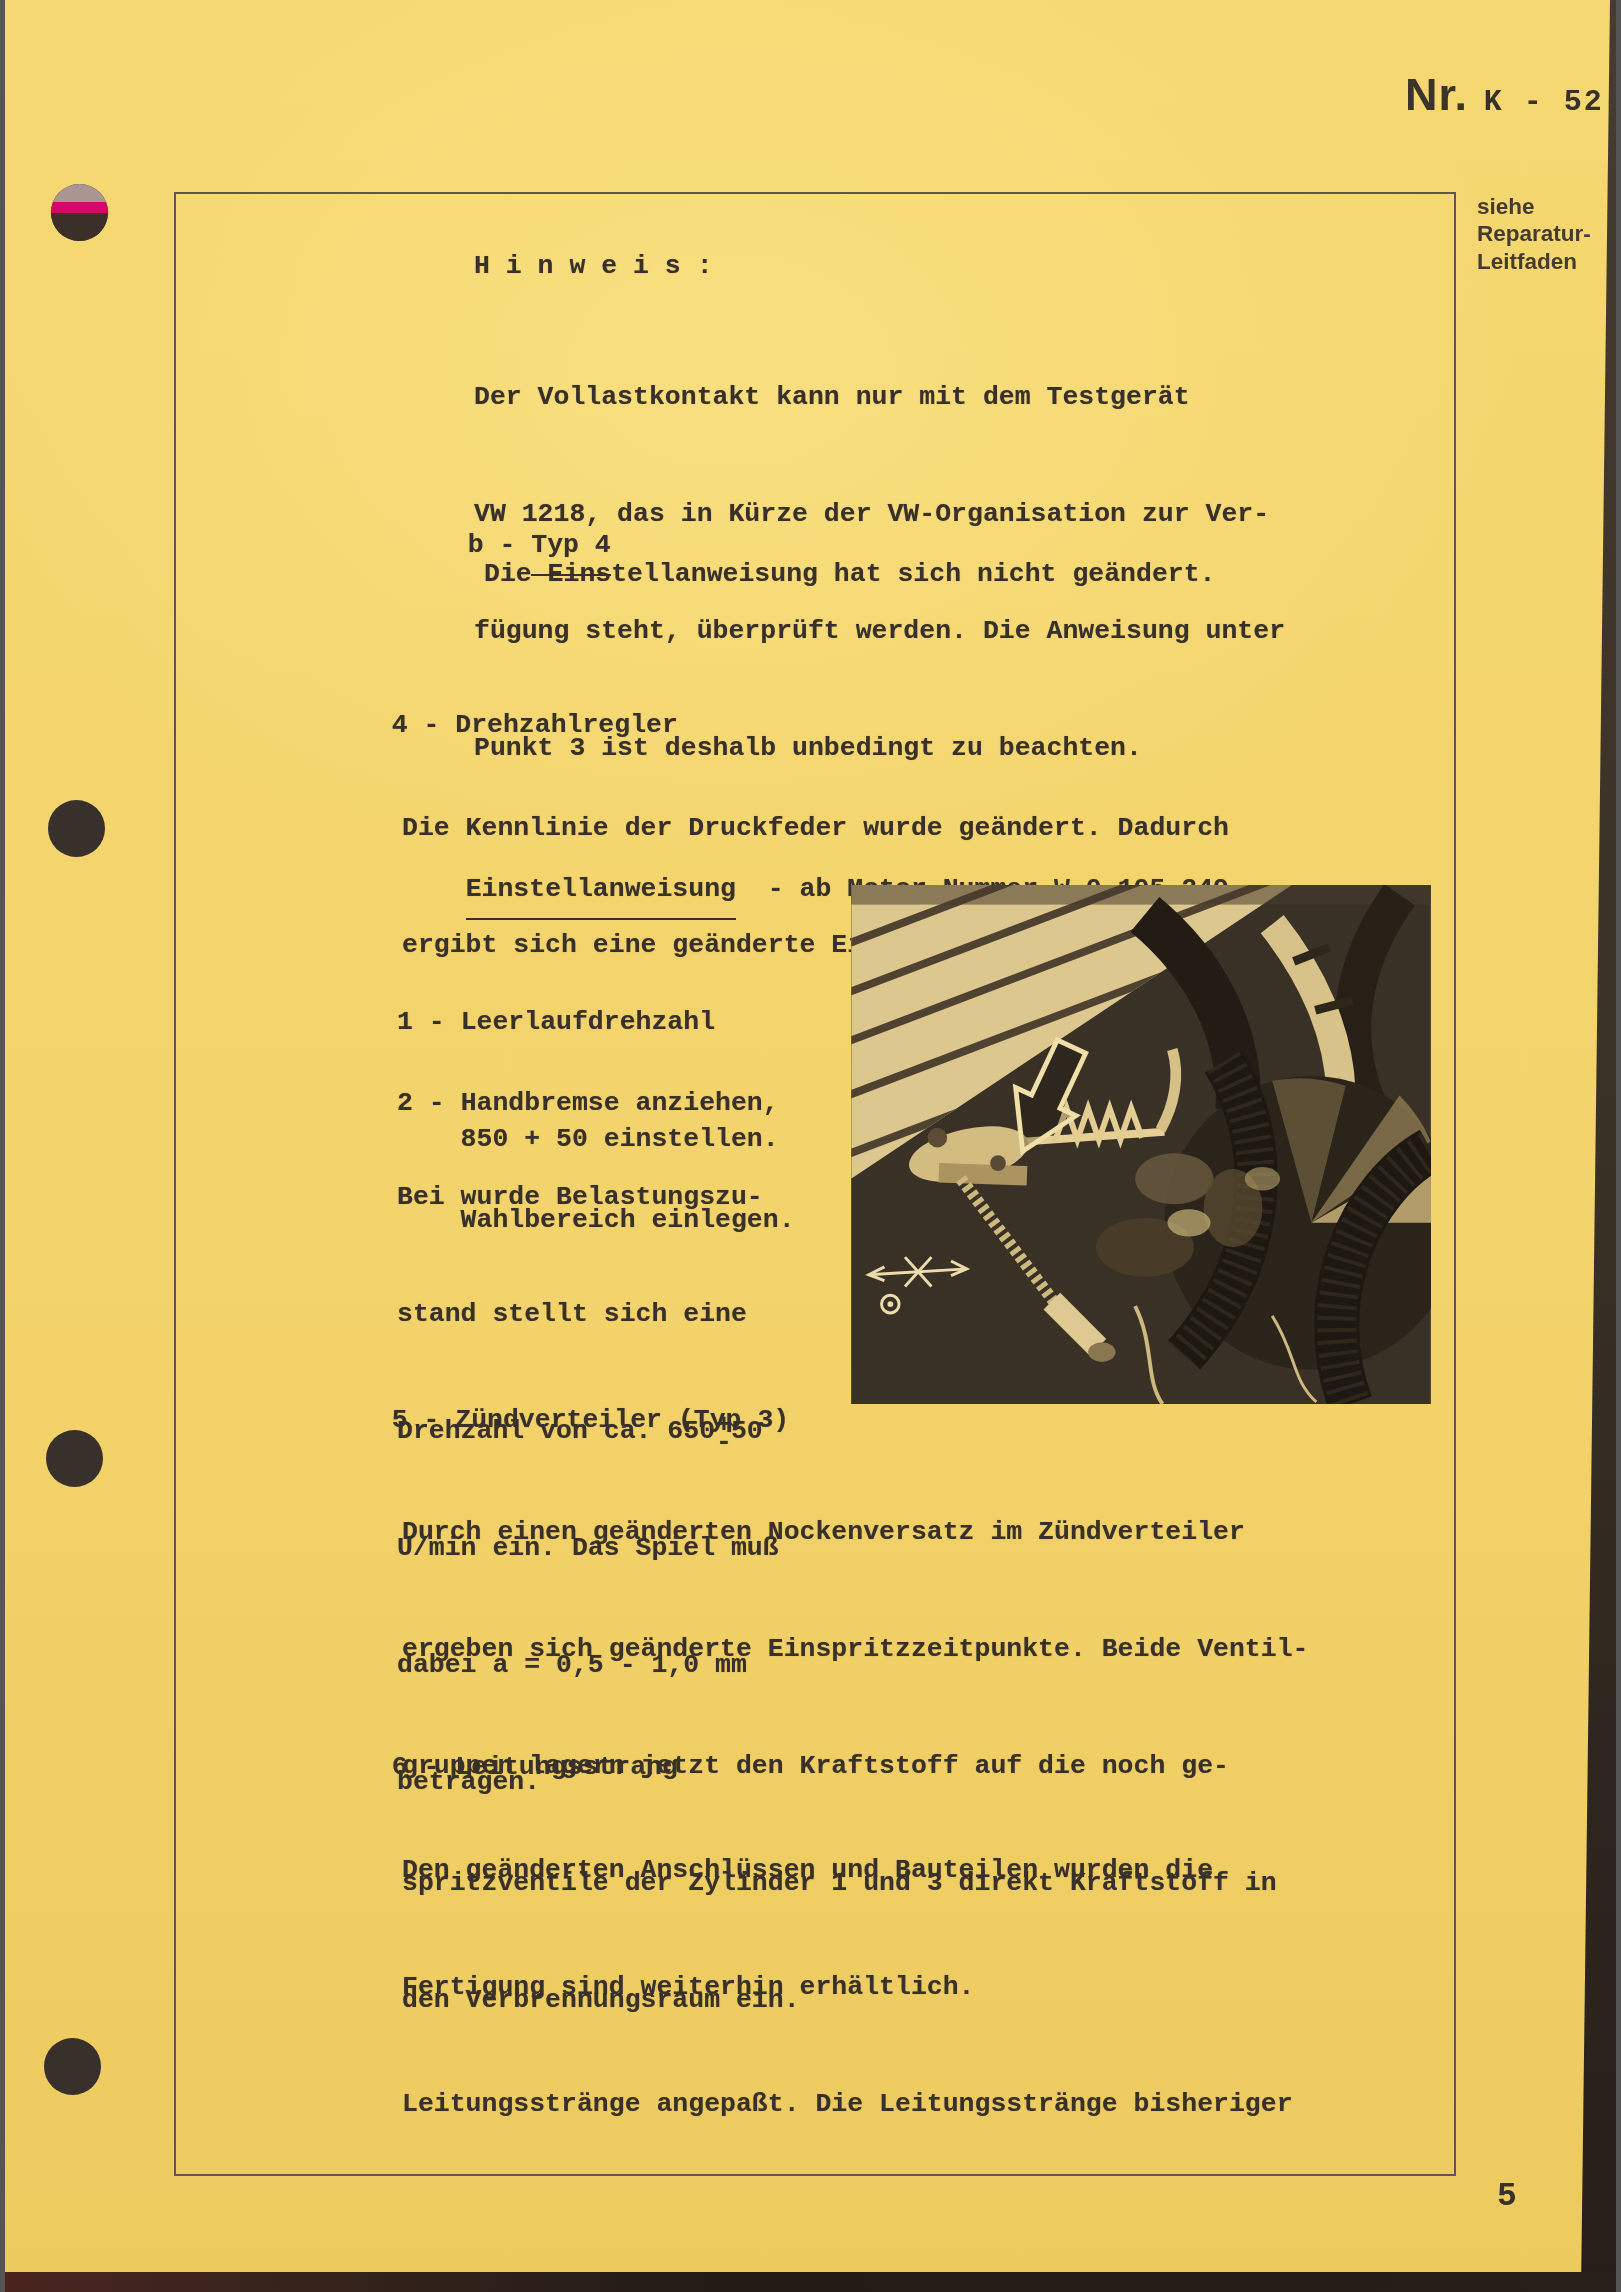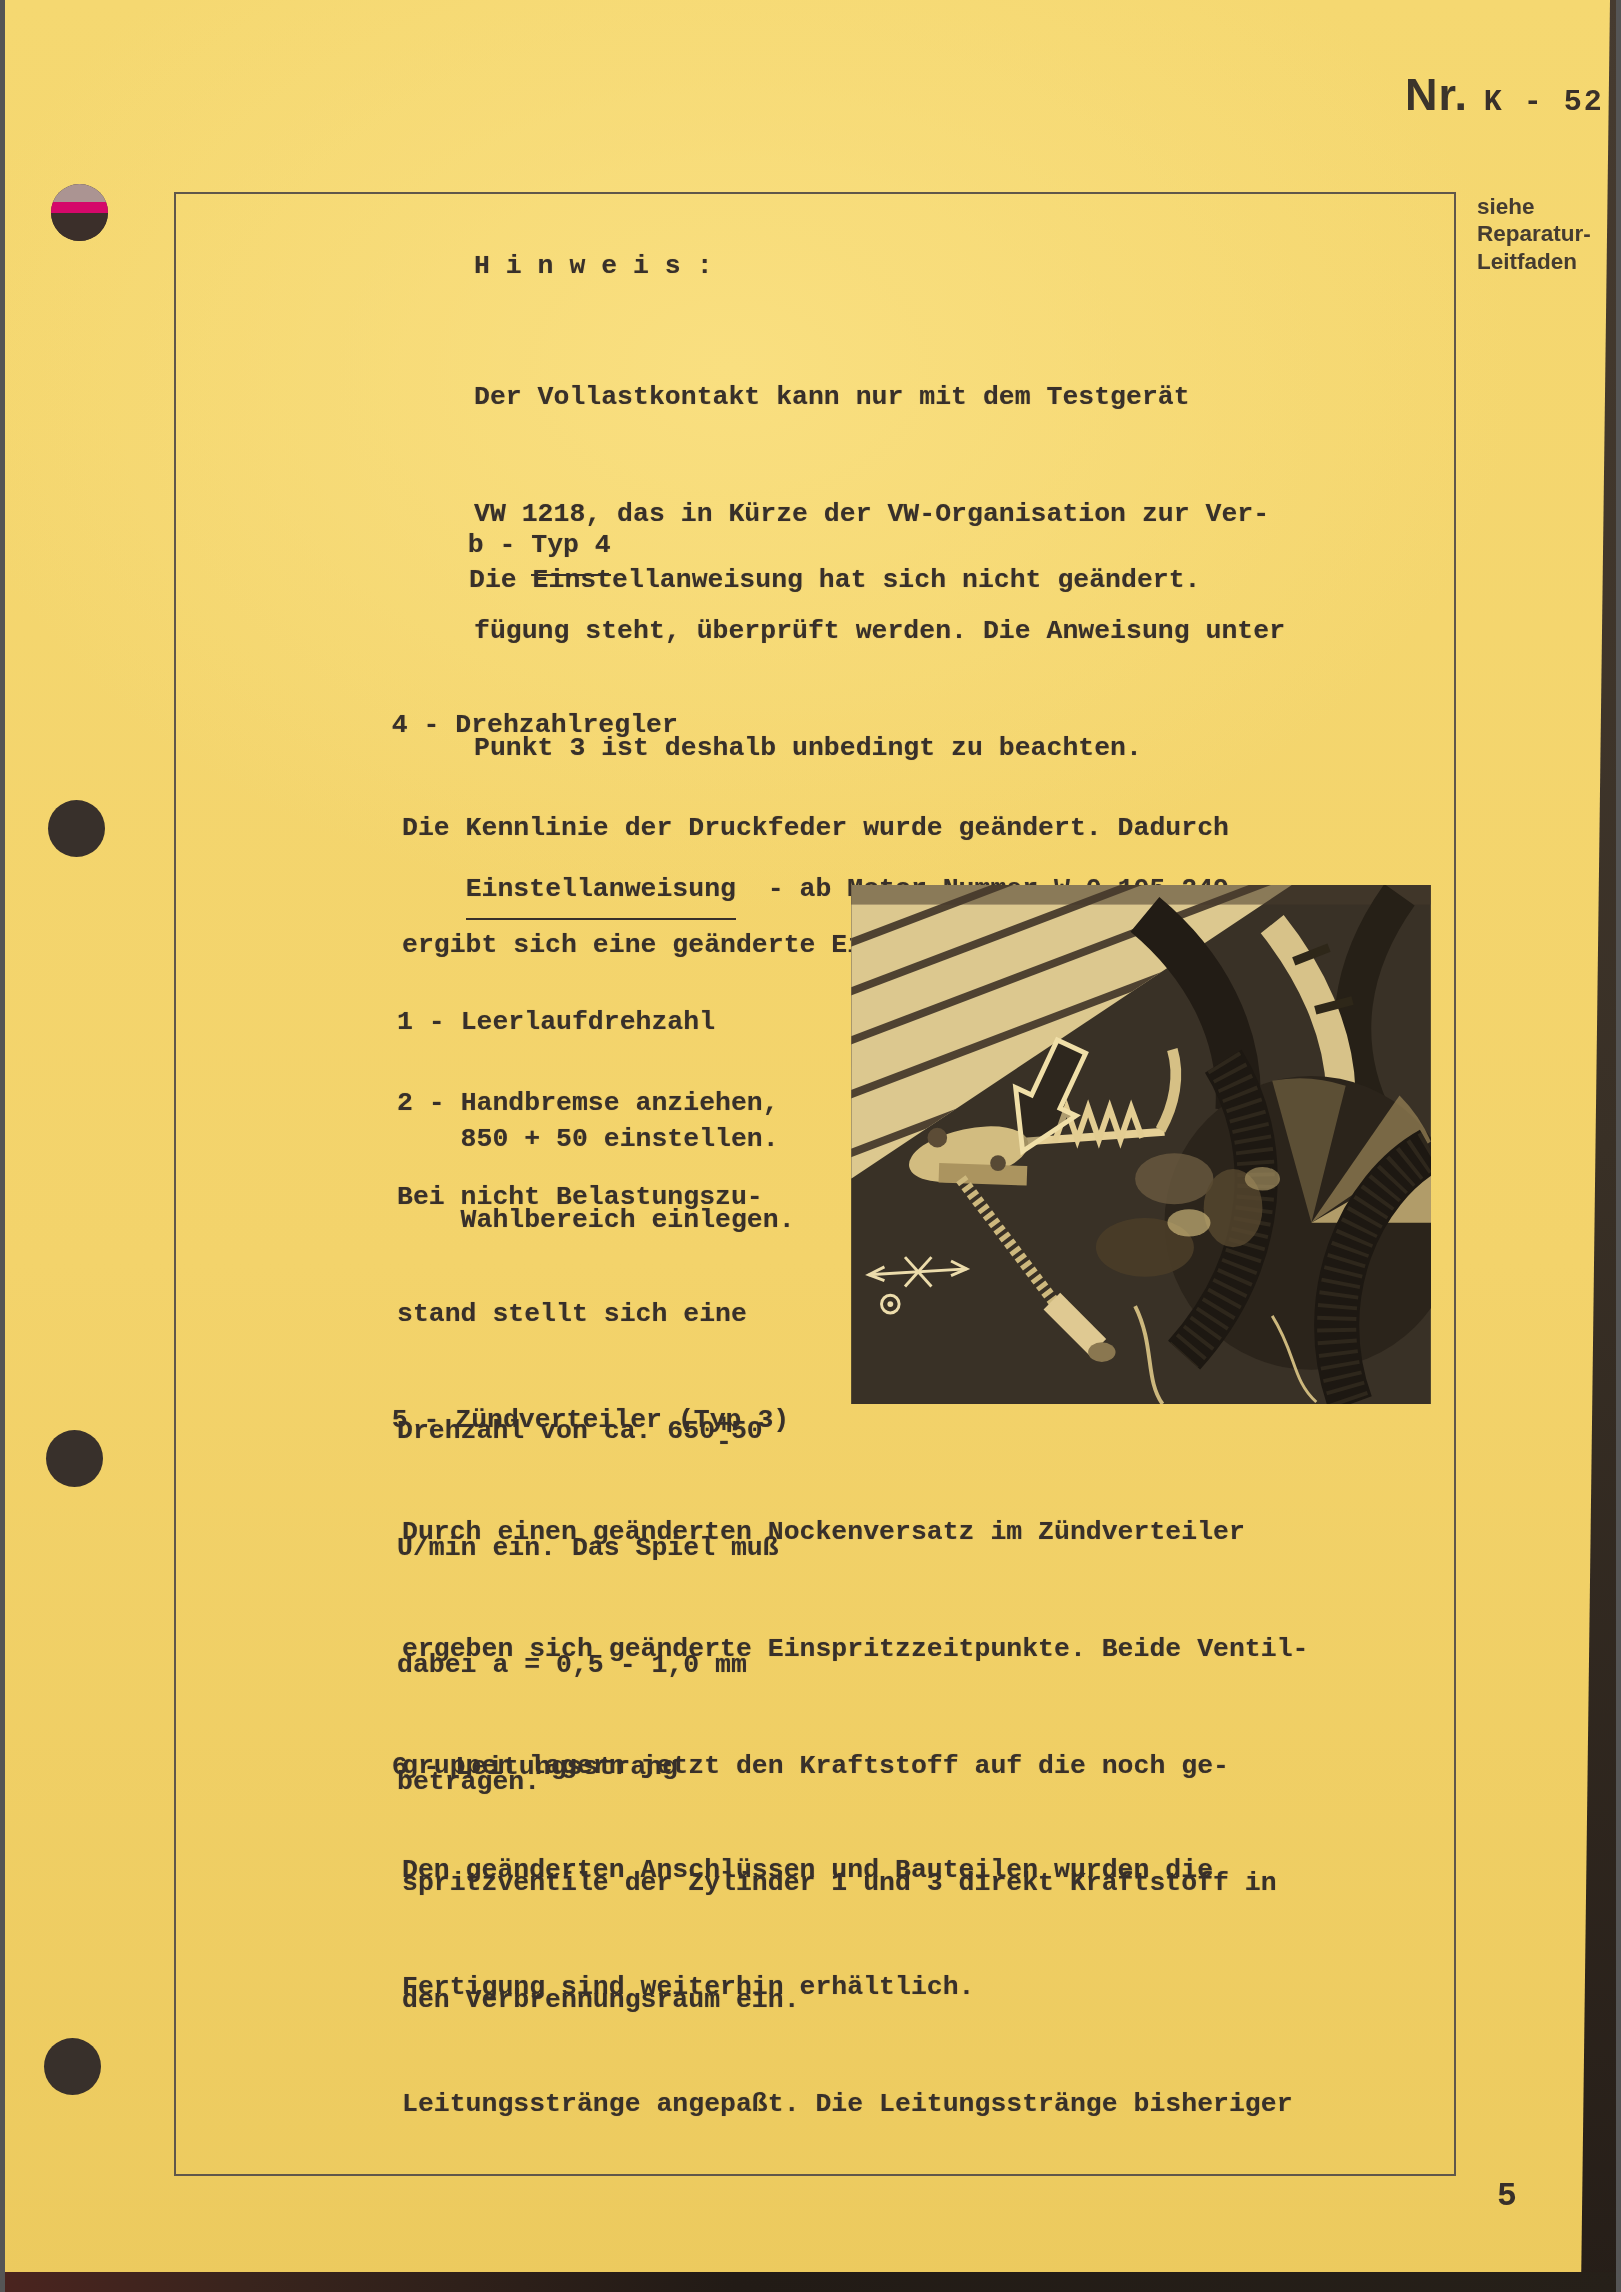--- a/index.html
+++ b/index.html
@@ -90,21 +90,21 @@
   <div class="abs t" style="left:469px;top:300px;">
     <div class="row">Der Vollastkontakt kann nur mit dem Testgerät</div>
     <div class="row">VW 1218, das in Kürze der VW-Organisation zur Ver-</div>
     <div class="row">fügung steht, überprüft werden. Die Anweisung unter</div>
     <div class="row">Punkt 3 ist deshalb unbedingt zu beachten.</div>
   </div>
 
   <div class="abs t" style="left:399px;top:487px;">
     <span>b - </span><span class="u">Typ 4</span>
   </div>
-  <div class="abs t" style="left:464px;top:555px;margin-top:6px;">Die Einstellanweisung hat sich nicht geändert.</div>
+  <div class="abs t" style="left:479px;top:555px;">Die Einstellanweisung hat sich nicht geändert.</div>
 
   <div class="abs t" style="left:323px;top:667px;">
     <span>4 - </span><span>Drehzahlregler</span>
   </div>
   <div class="abs t" style="left:397px;top:731px;">
     <div class="row">Die Kennlinie der Druckfeder wurde geändert. Dadurch</div>
     <div class="row">ergibt sich eine geänderte Einstellanweisung.</div>
   </div>
   <div class="abs t" style="left:397px;top:831px;">
     <span class="u">Einstellanweisung</span><span>  - ab Motor-Nummer W 0 105 249</span>
@@ -113,21 +113,21 @@
   <div class="abs t" style="left:392px;top:925px;">
     <div class="row"><span>1 - </span><span>Leerlaufdrehzahl</span></div>
     <div class="row"><span class="hang">850 + 50 einstellen.</span></div>
   </div>
   <div class="abs t" style="left:392px;top:1006px;">
     <div class="row"><span>2 - </span><span>Handbremse anziehen,</span></div>
     <div class="row"><span class="hang">Wahlbereich einlegen.</span></div>
   </div>
 
   <div class="abs t" style="left:392px;top:1100px;">
-    <div class="row">Bei nicht Belastungszu-</div>
+    <div class="row">Bei wurde Belastungszu-</div>
     <div class="row">stand stellt sich eine</div>
     <div class="row"><span>Drehzahl von ca. 650</span><span class="pm"><span class="pm-top">+</span><span class="pm-bot">-</span></span><span>50</span></div>
     <div class="row">U/min ein. Das Spiel muß</div>
     <div class="row">dabei a = 0,5 - 1,0 mm</div>
     <div class="row">betragen.</div>
   </div>
 
   <div class="abs photo">
     <svg viewBox="0 0 592 530" xmlns="http://www.w3.org/2000/svg">
       <rect width="592" height="530" fill="#393126"></rect>

